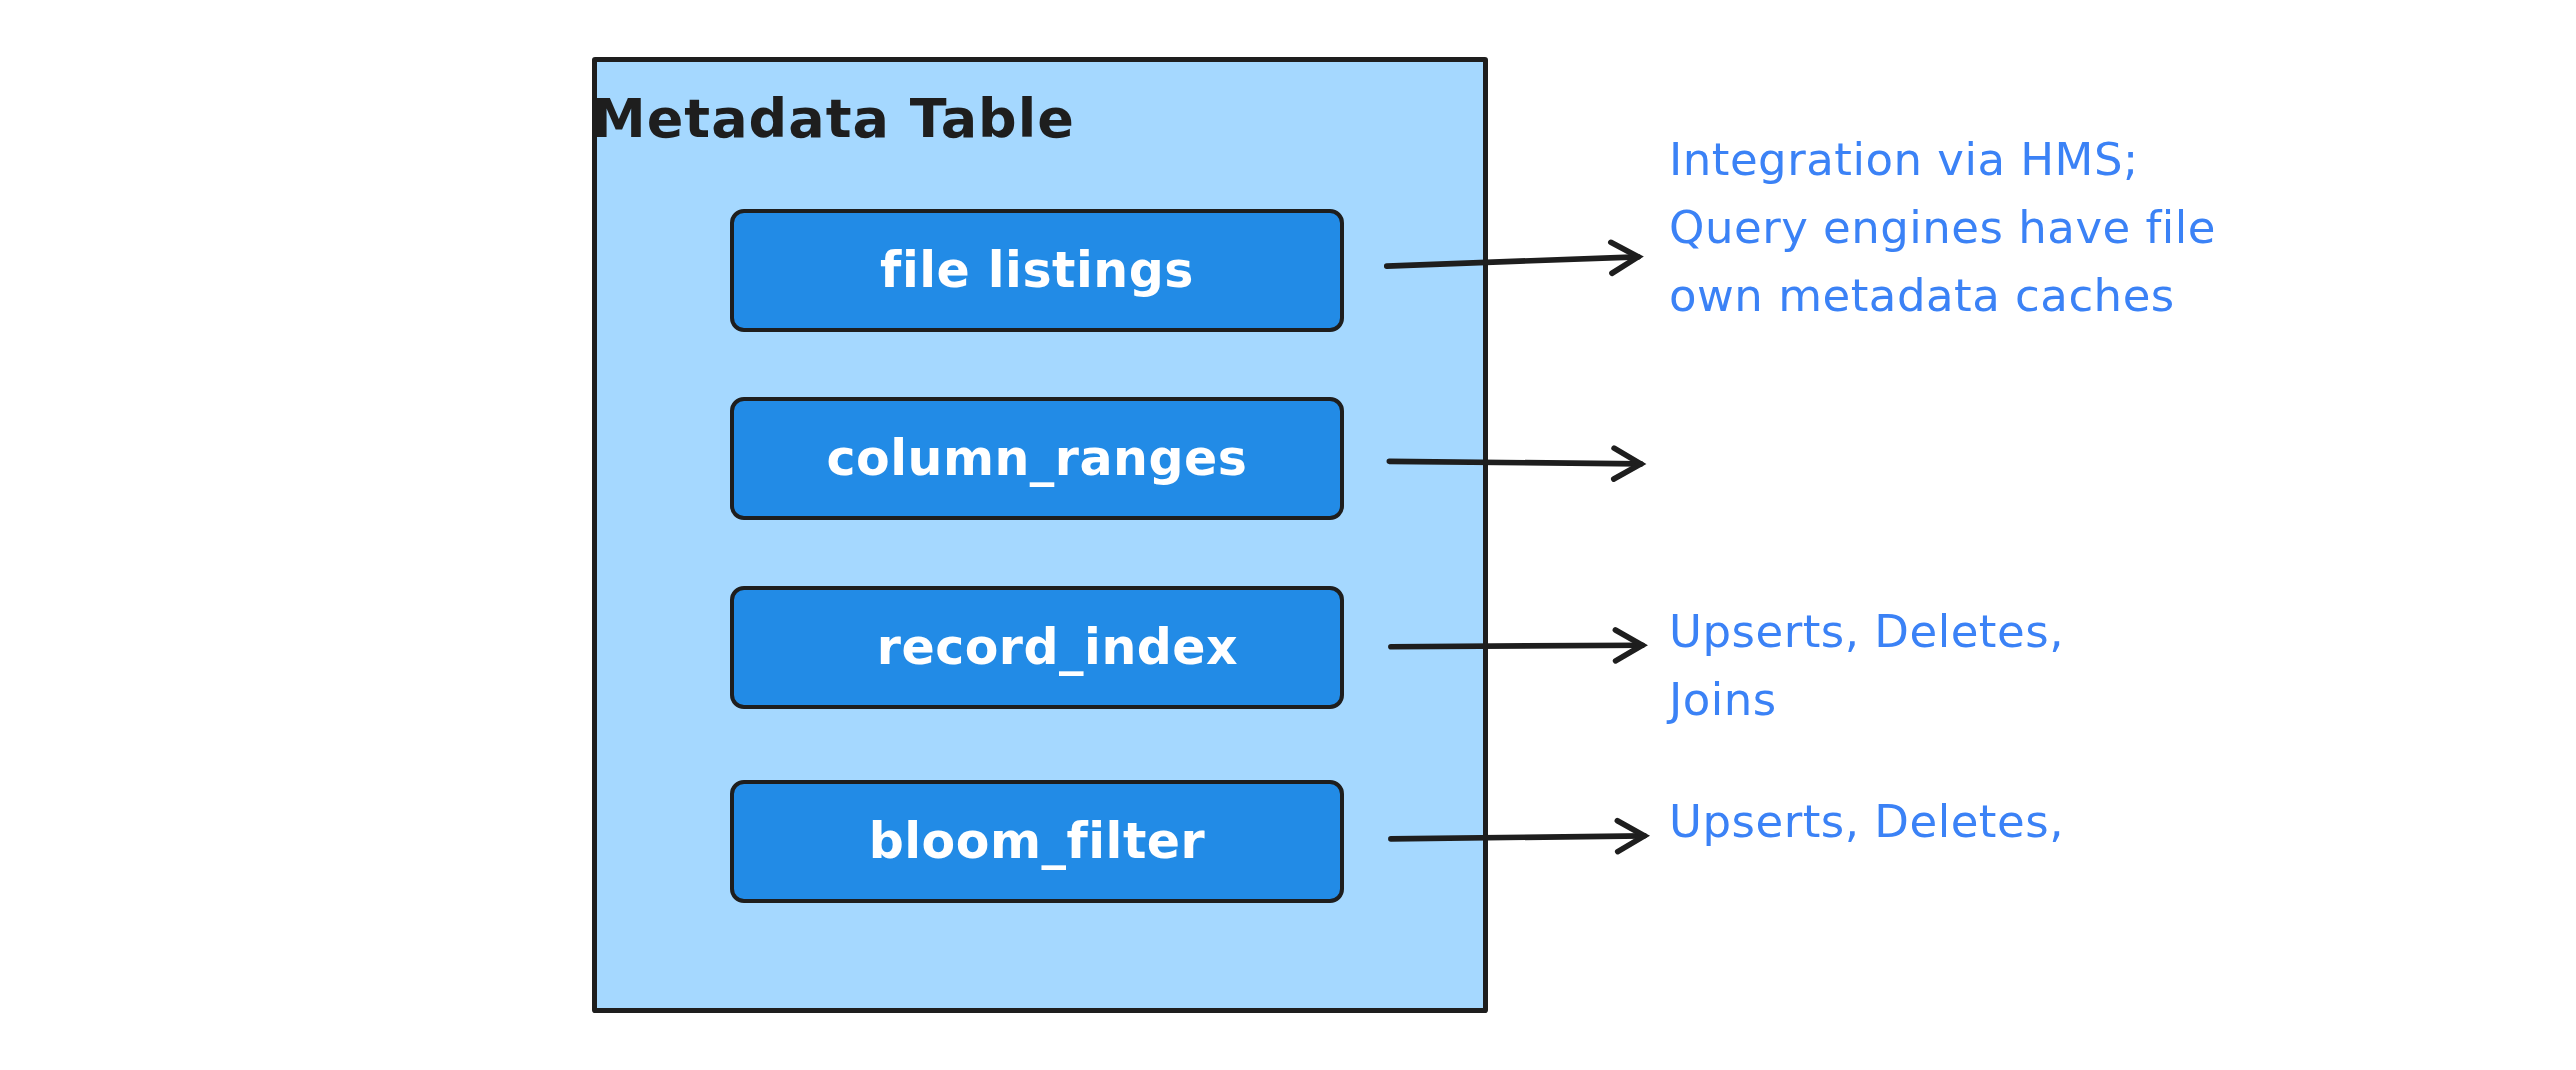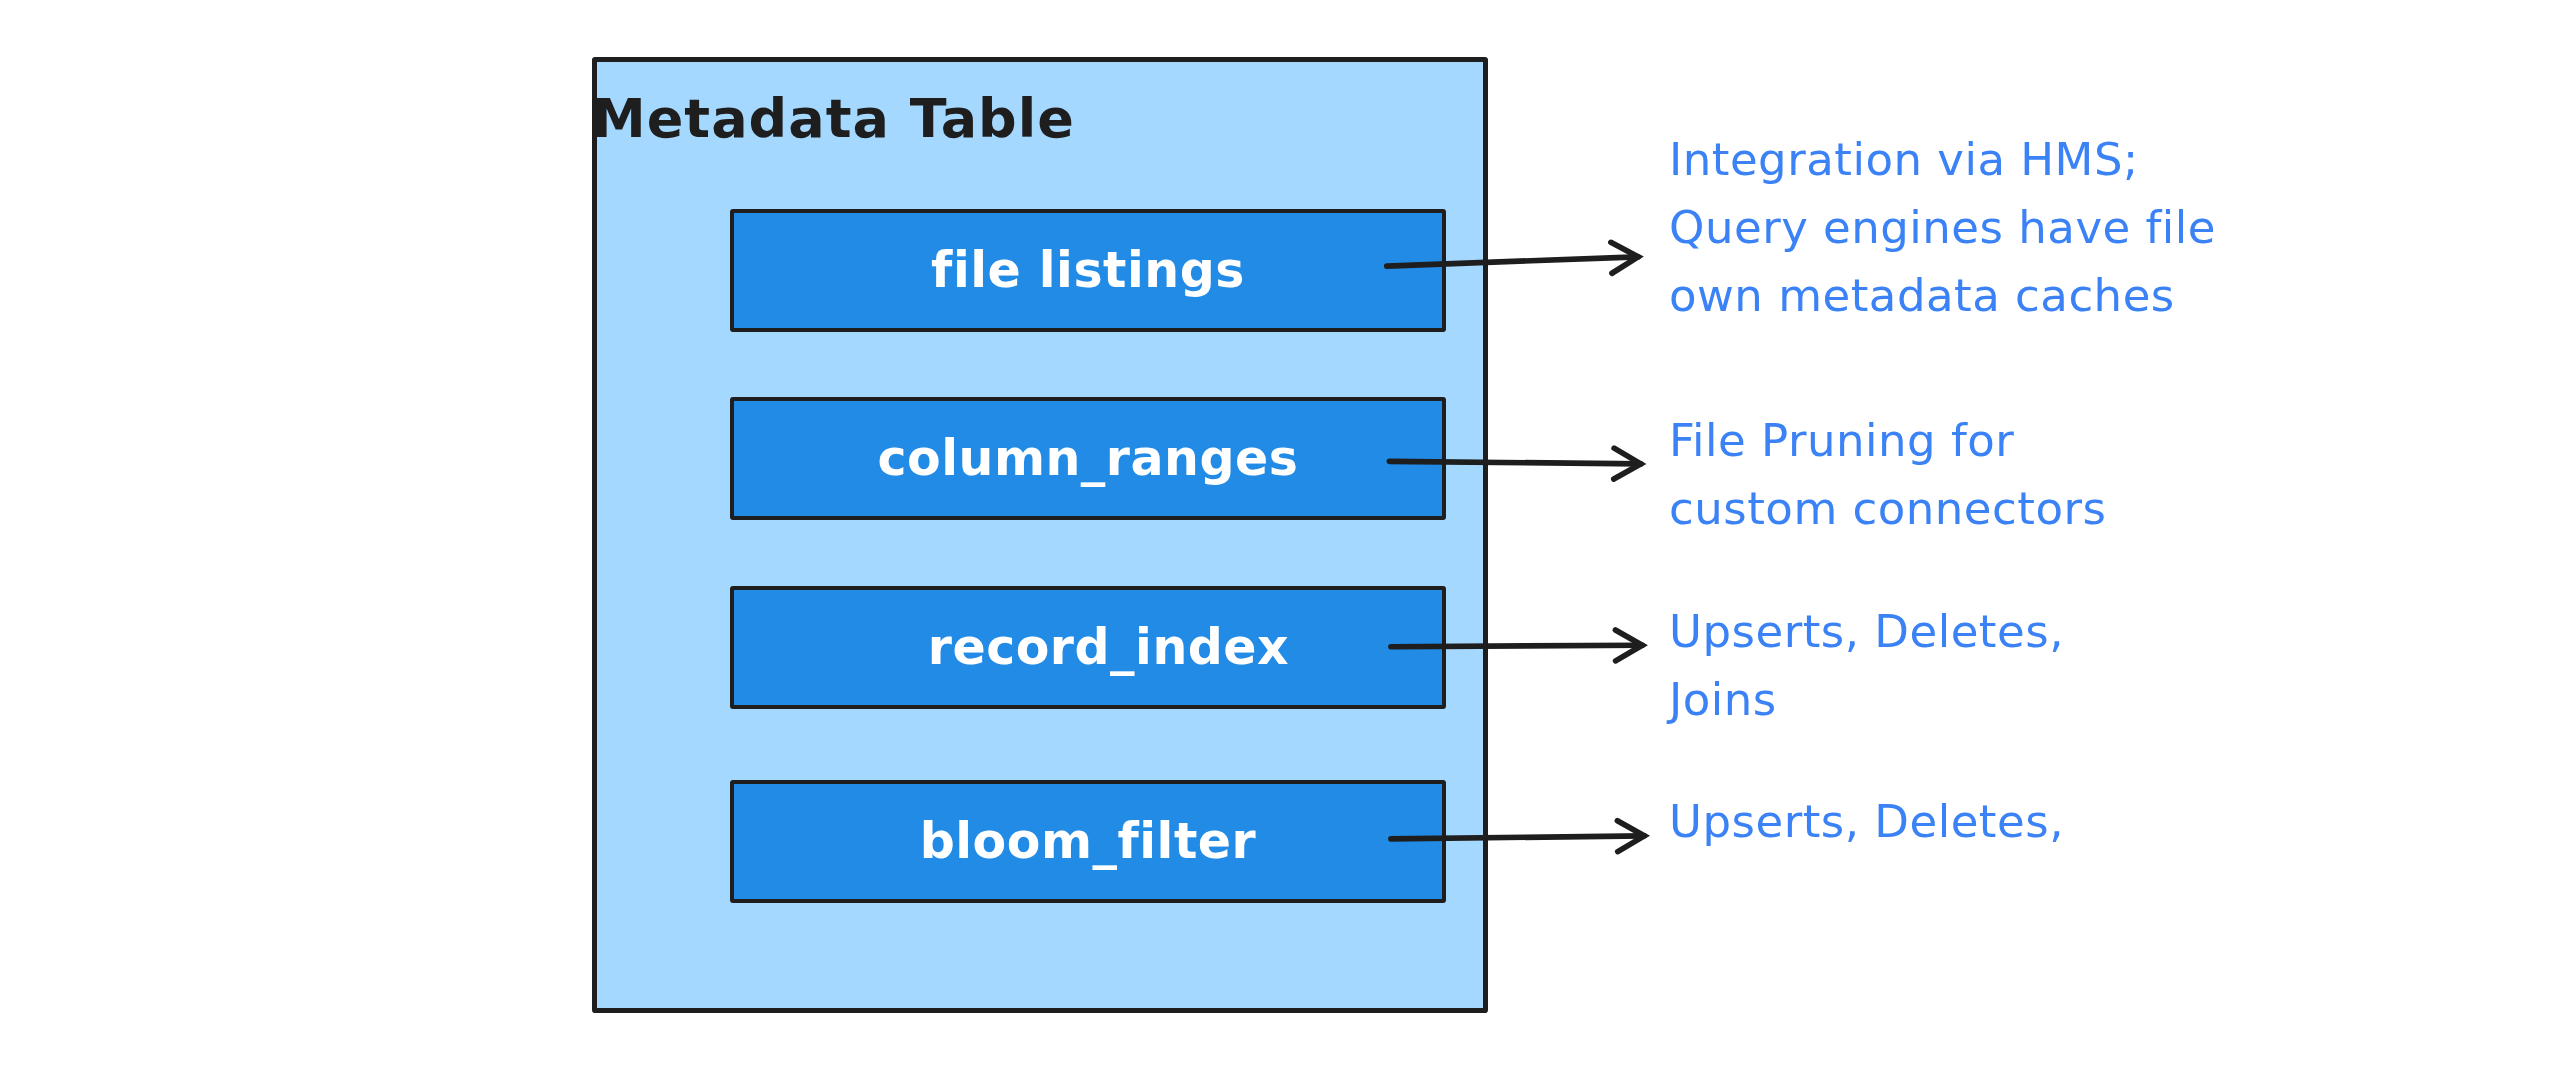--- a/index.html
+++ b/index.html
@@ -32,25 +32,25 @@
     top: 87px;
     width: 896px;
     font-size: 54px;
     font-weight: 700;
     color: #1e1e1e;
     letter-spacing: 1px;
   }
   .box {
     position: absolute;
     left: 730px;
-    width: 716px;
+    width: 614px;
     height: 123px;
     background: #228be6;
     border: 4.6px solid #1e1e1e;
-    border-radius: 3px;
+    border-radius: 14px;
     box-sizing: border-box;
     display: flex;
     align-items: center;
     justify-content: center;
   }
   .box-label {
     font-size: 49px;
     font-weight: 600;
     color: #ffffff;
     letter-spacing: 0.5px;
@@ -122,24 +122,20 @@
     <path class="arrow" d="M 2700 1255 L 3188 1252" marker-end="url(#arrowhead)"></path>
     <path class="arrow" d="M 2700 1628 L 3192 1622" marker-end="url(#arrowhead)"></path>
   </svg>
 
   <div class="note" id="note-1">
     <div class="note-line">Integration via HMS;</div>
     <div class="note-line">Query engines have file</div>
     <div class="note-line">own metadata caches</div>
   </div>
 
-  <div class="note" id="note-2">
-    <div class="note-line">File Pruning for</div>
-    <div class="note-line">custom connectors</div>
-  </div>
 
   <div class="note" id="note-3">
     <div class="note-line">Upserts, Deletes,</div>
     <div class="note-line">Joins</div>
   </div>
 
   <div class="note" id="note-4">
     <div class="note-line">Upserts, Deletes,</div>
   </div>
 

